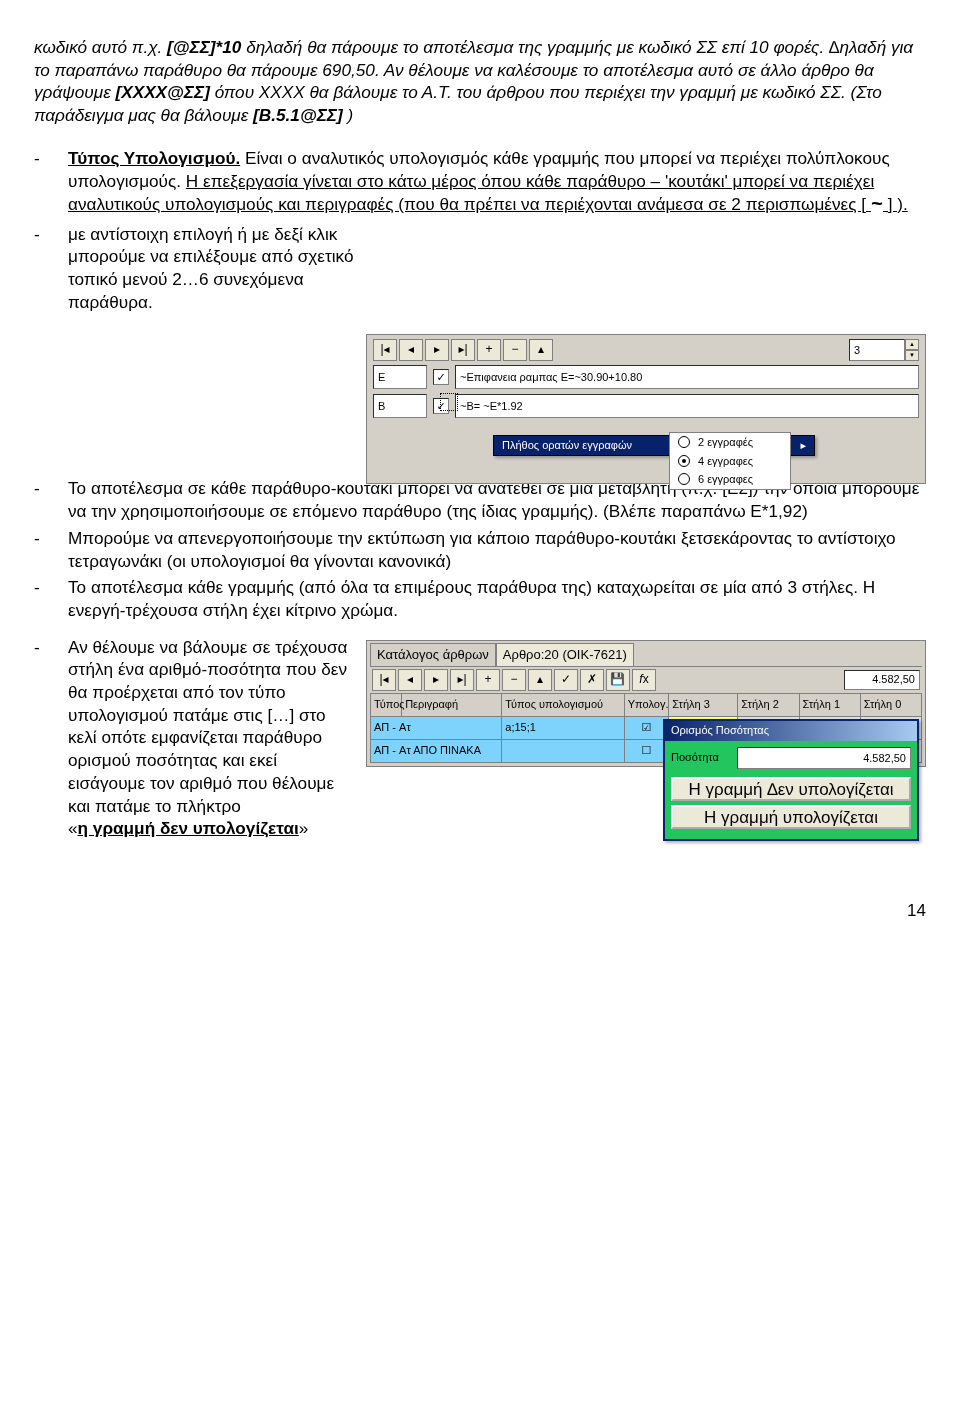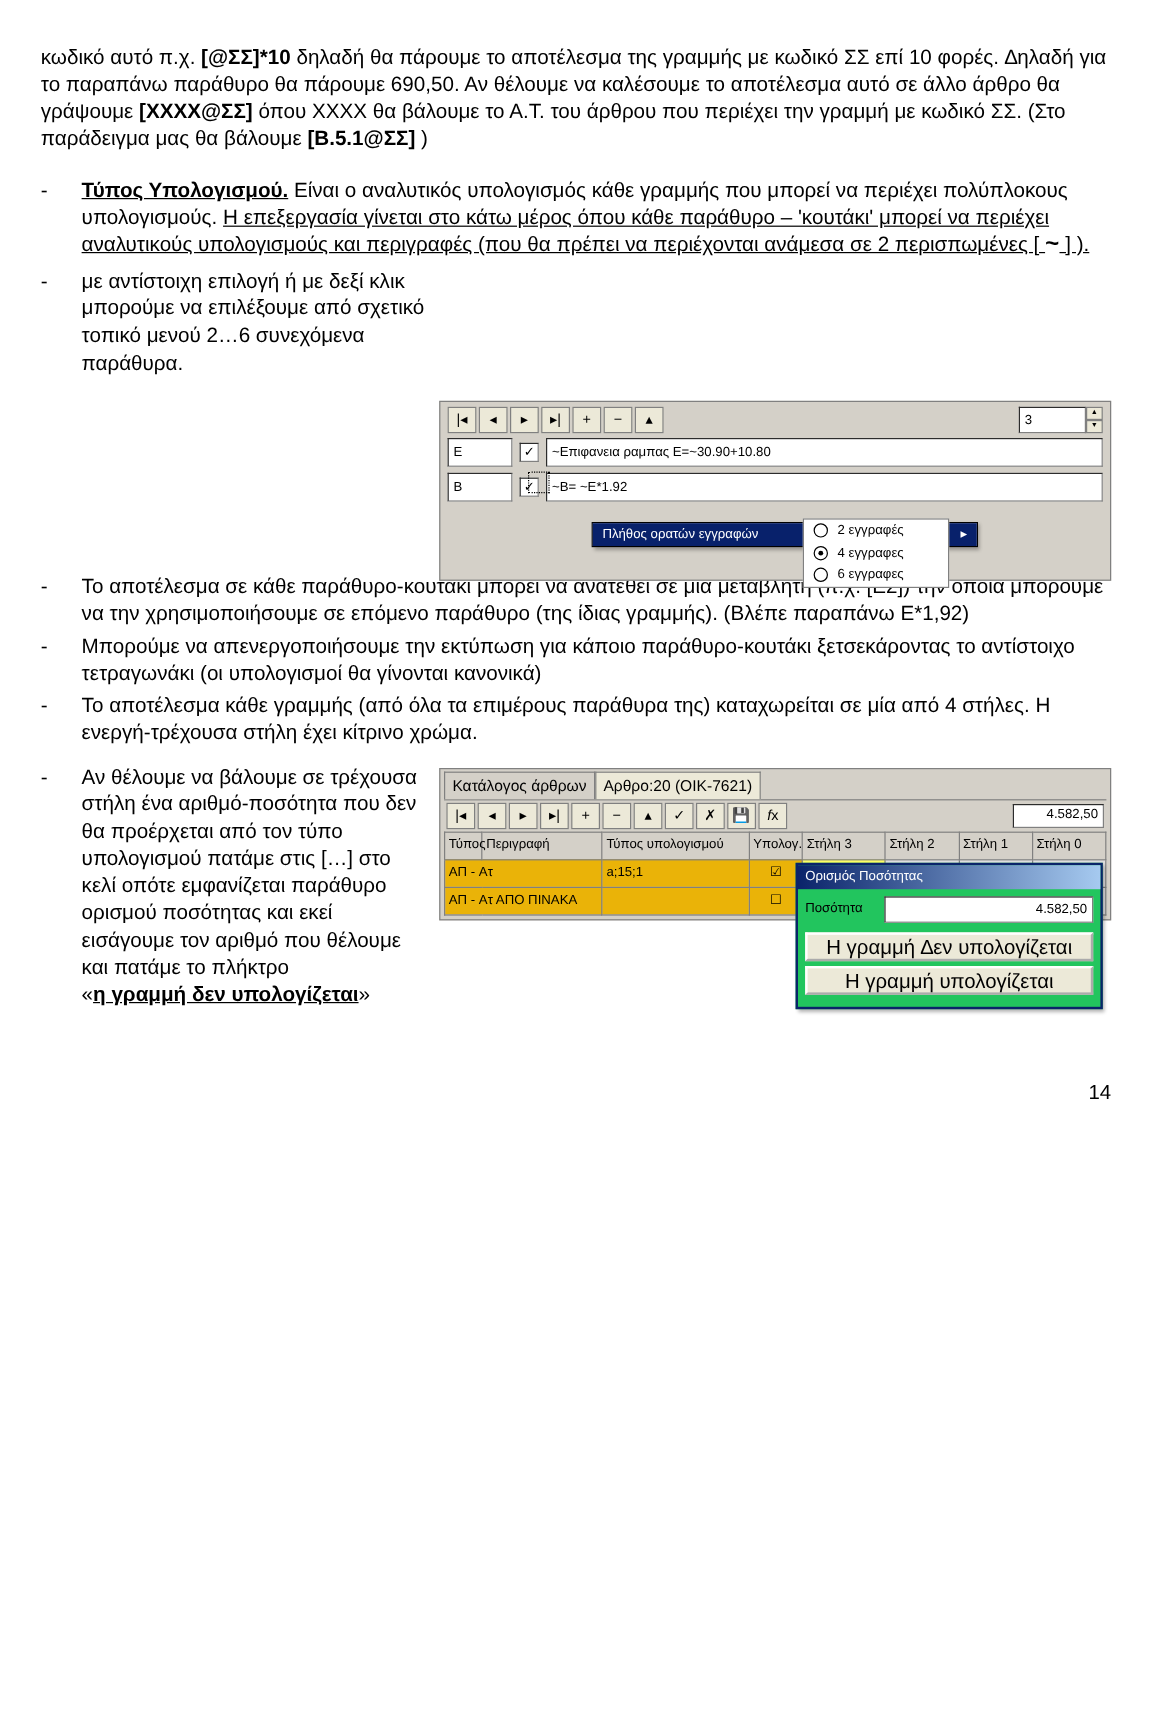--- a/index.html
+++ b/index.html
@@ -6,21 +6,21 @@
     margin: 0;
     padding: 36px 34px 20px 34px;
     font-family: Arial, Helvetica, sans-serif;
     font-size: 17.2px;
     line-height: 1.32;
     color: #000;
     background: #fff;
     width: 960px;
     box-sizing: border-box;
   }
-  p { margin: 0; }
+  p { margin: 0; font-style: italic; }
   .bold { font-weight: bold; }
   .underline { text-decoration: underline; }
   .list-item {
     display: flex;
     margin-top: 4px;
   }
   .list-dash {
     width: 34px;
     flex-shrink: 0;
   }
@@ -213,21 +213,21 @@
     border-collapse: collapse;
     width: 100%;
     table-layout: fixed;
     font-size: 11px;
   }
   .grid th, .grid td {
     border: 1px solid #808080;
     padding: 2px 3px;
     height: 18px;
     text-align: left;
-    background: #eab308;
+    background: #7dd3fc;
   }
   .grid th {
     background: #d4d0c8;
     font-weight: normal;
   }
   .grid .num { text-align: right; }
   .yellowcell { background: #ffff66 !important; }
   .greycell { background: #e0e0e0 !important; }
   .dropdown-btn {
     width: 14px;
@@ -353,21 +353,21 @@
 <div class="list-item">
   <div class="list-dash">-</div>
   <div class="list-body"><span>Το αποτέλεσμα σε κάθε παράθυρο-κουτάκι μπορεί να ανατεθεί σε μια μεταβλητή (π.χ. [E2]) την οποία μπορούμε να την χρησιμοποιήσουμε σε επόμενο παράθυρο (της ίδιας γραμμής). (Βλέπε παραπάνω E*1,92)</span></div>
 </div>
 <div class="list-item">
   <div class="list-dash">-</div>
   <div class="list-body"><span>Μπορούμε να απενεργοποιήσουμε την εκτύπωση για κάποιο παράθυρο-κουτάκι ξετσεκάροντας το αντίστοιχο τετραγωνάκι (οι υπολογισμοί θα γίνονται κανονικά)</span></div>
 </div>
 <div class="list-item">
   <div class="list-dash">-</div>
-  <div class="list-body"><span>Το αποτέλεσμα κάθε γραμμής (από όλα τα επιμέρους παράθυρα της) καταχωρείται σε μία από 4 στήλες. Η ενεργή-τρέχουσα στήλη έχει κίτρινο χρώμα.</span></div>
+  <div class="list-body"><span>Το αποτέλεσμα κάθε γραμμής (από όλα τα επιμέρους παράθυρα της) καταχωρείται σε μία από 3 στήλες. Η ενεργή-τρέχουσα στήλη έχει κίτρινο χρώμα.</span></div>
 </div>
 
 <div style="height:10px"></div>
 
 <div class="list-item clearfix">
   <div class="list-dash">-</div>
   <div class="list-body">
     <div class="figure2">
       <div class="tabs">
         <div class="tab">Κατάλογος άρθρων</div>

